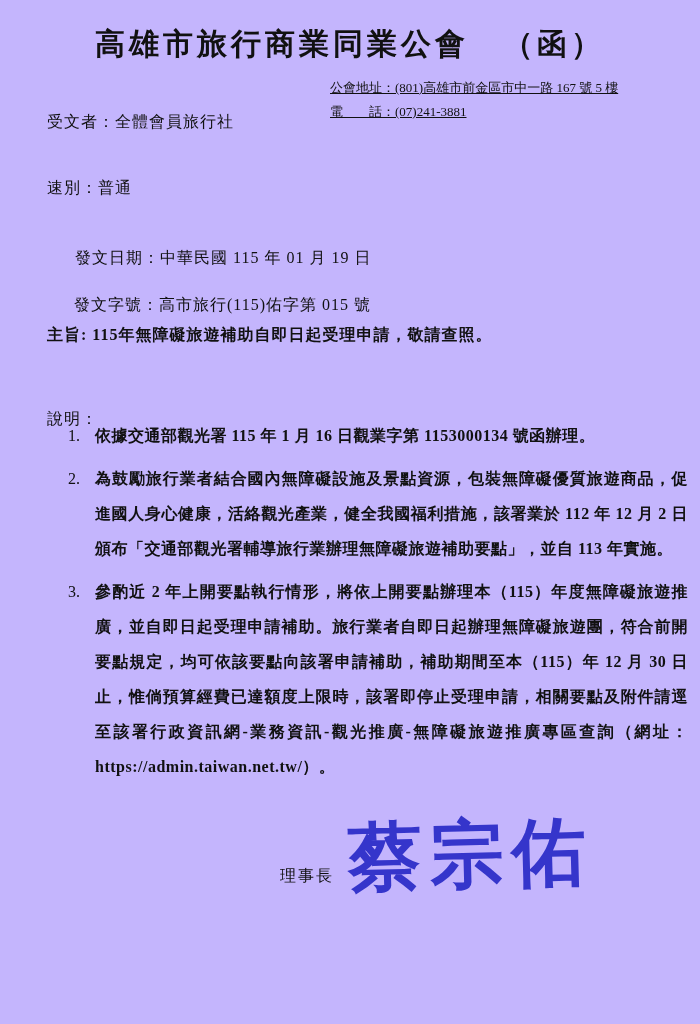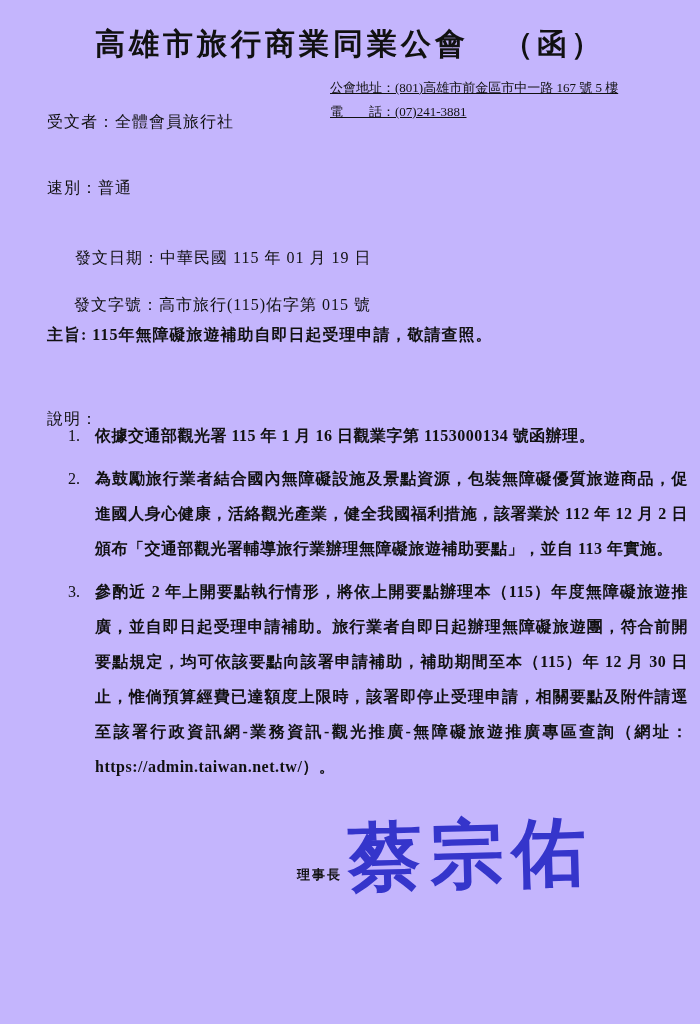--- a/index.html
+++ b/index.html
@@ -71,25 +71,24 @@
     flex: 0 0 27px;
   }
   .explain-item .txt {
     flex: 1;
     text-align: justify;
     letter-spacing: 0.5px;
     font-weight: bold;
   }
   .signer-title {
     position: absolute;
-    left: 297px;
+    left: 280px;
     top: 866px;
-    font-size: 13px;
+    font-size: 16px;
     letter-spacing: 2px;
-    font-weight: bold;
   }
   .signature {
     position: absolute;
     left: 348px;
     top: 806px;
     font-size: 74px;
     font-weight: bold;
     letter-spacing: 8px;
     white-space: nowrap;
     transform: rotate(-1.5deg);

